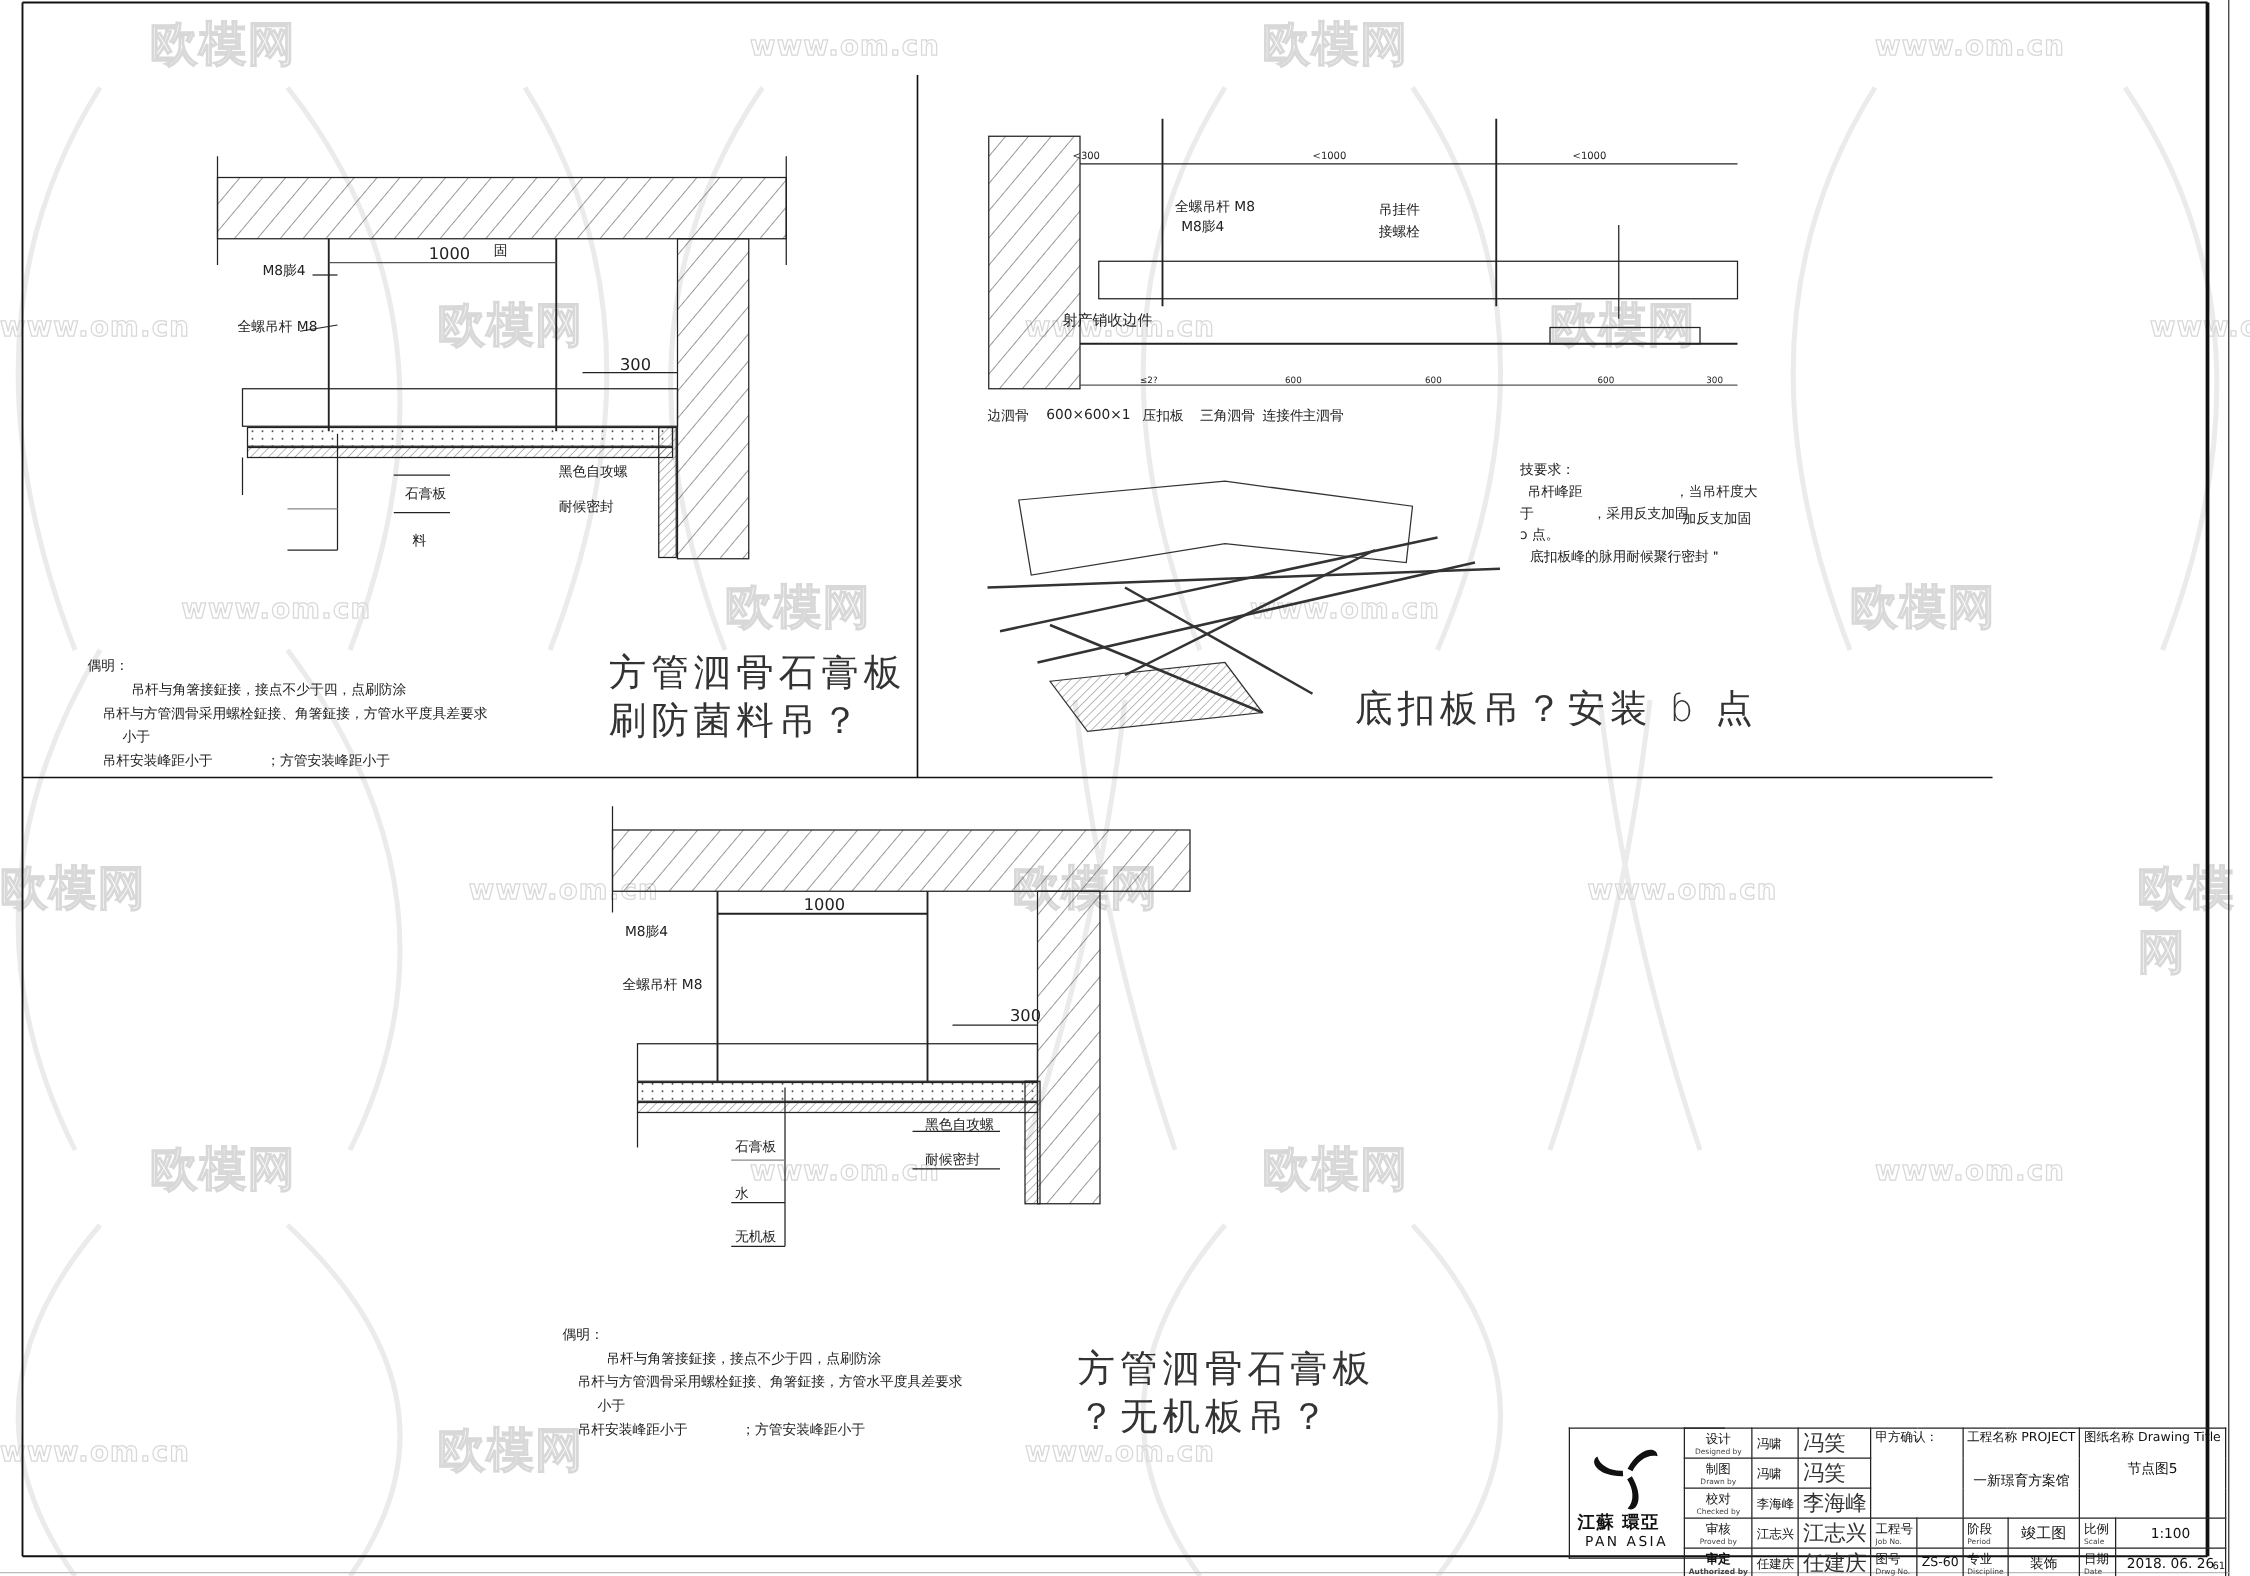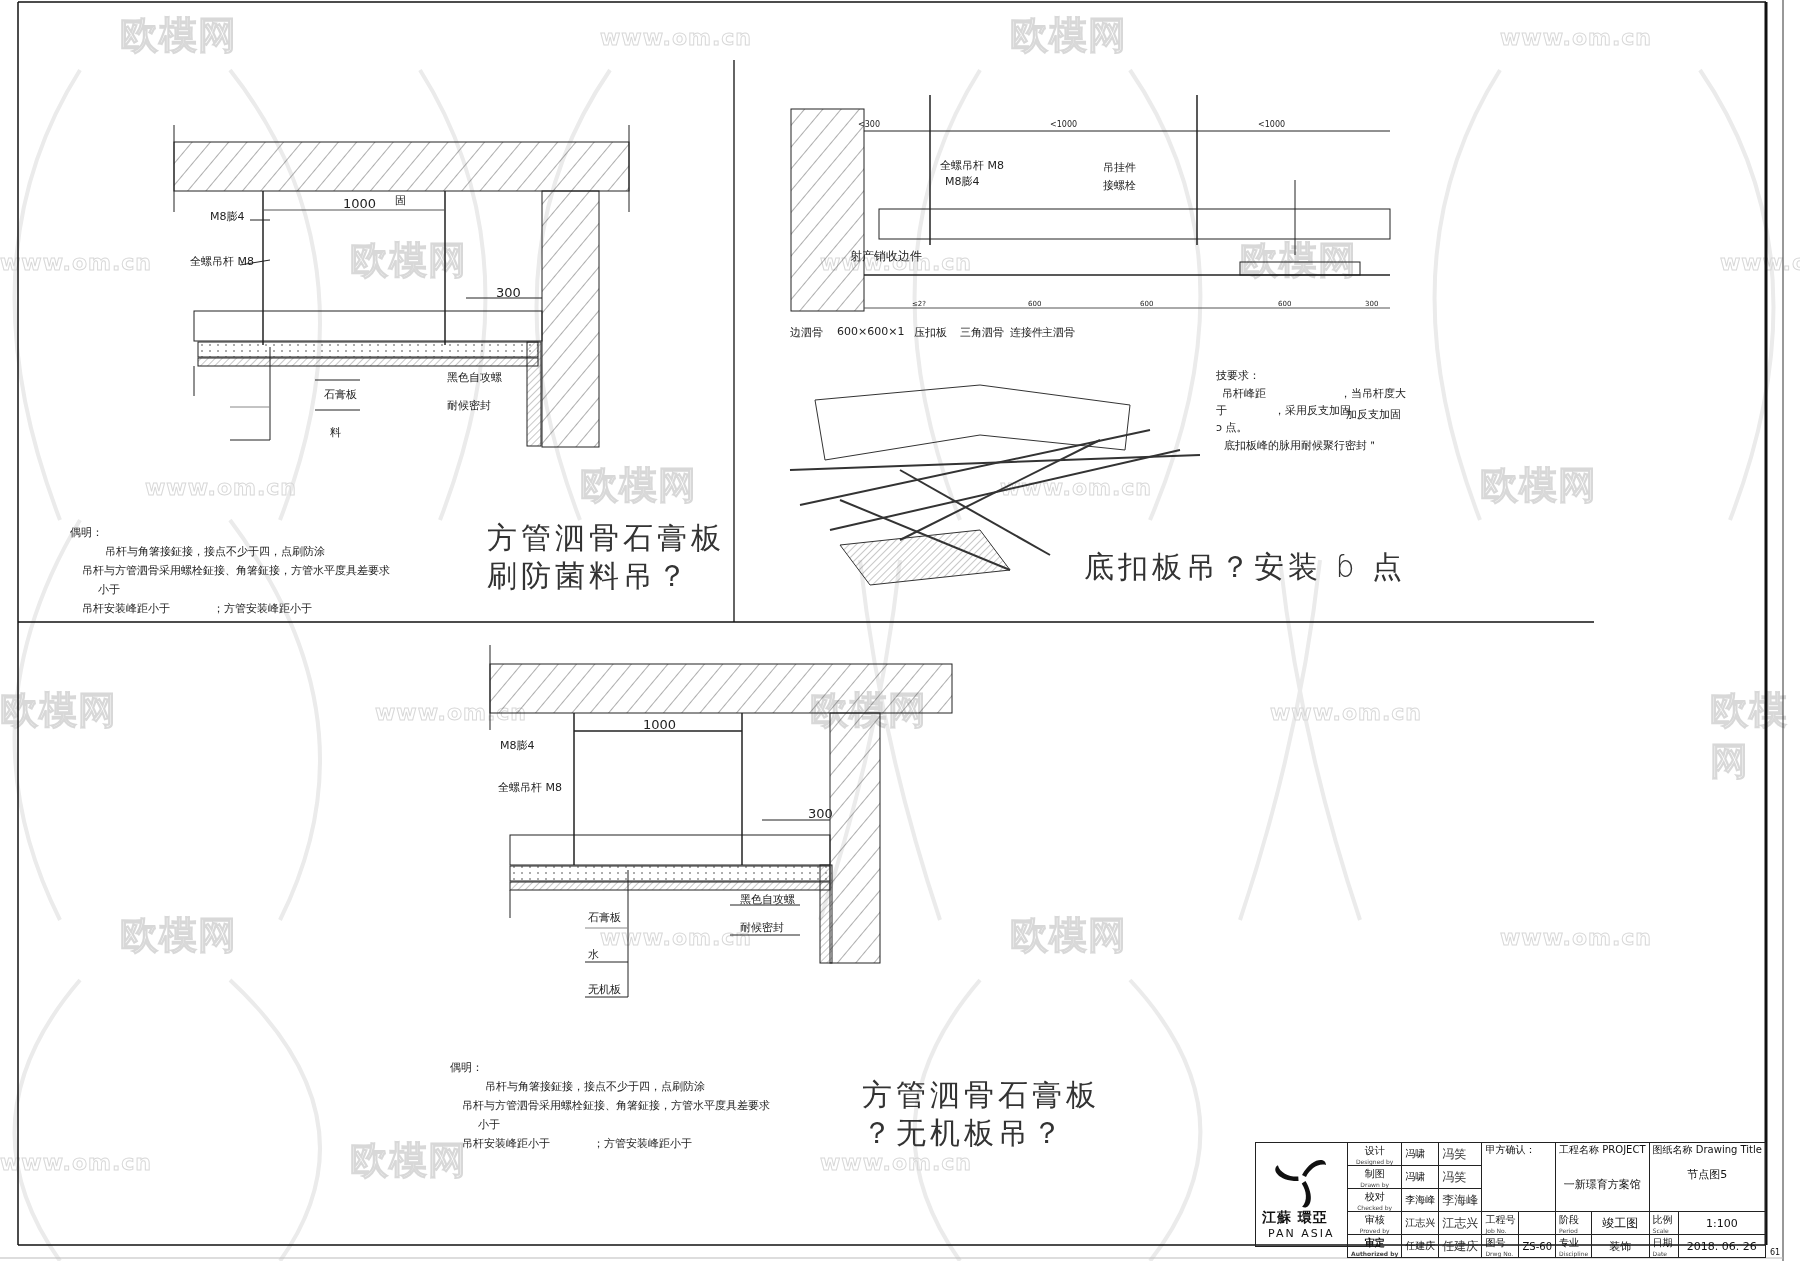--- a/index.html
+++ b/index.html
@@ -8,21 +8,21 @@
   .wm{position:absolute;color:#e6e6e6;font-weight:bold;font-family:"DejaVu Sans",sans-serif;letter-spacing:1px;-webkit-text-stroke:1px #d8d8d8;color:transparent;pointer-events:none;}
   .wm.url{font-size:22px;}
   .wm.brand{font-size:38px;}
   .lbl{position:absolute;font-size:11px;white-space:nowrap;color:#222;}
   .big{position:absolute;font-size:30px;font-weight:100;color:#333;letter-spacing:4px;white-space:nowrap;font-family:"DejaVu Sans",sans-serif;}
   .note{position:absolute;font-size:11px;color:#222;white-space:nowrap;line-height:19px;}
   svg{position:absolute;left:0;top:0;}
   table.tb{position:absolute;border-collapse:collapse;font-size:10px;}
   table.tb td{border:1px solid #222;padding:0 3px;height:22px;white-space:nowrap;}
   .tiny{font-size:6px;display:block;color:#444;line-height:7px;}
-  .sig{font-family:"DejaVu Serif",serif;font-size:12px;color:#333;}
+  .sig{font-family:"DejaVu Serif",serif;font-size:17px;color:#333;}
 </style>
 </head>
 <body>
 
 <div>
   <svg width="1800" height="1261">
     <g fill="none" stroke="#ebebeb" stroke-width="4">
       <path d="M80,70 Q-40,260 60,520"></path>
         <path d="M230,70 Q380,260 280,520"></path>
       <path d="M610,70 Q480,260 580,520"></path>

